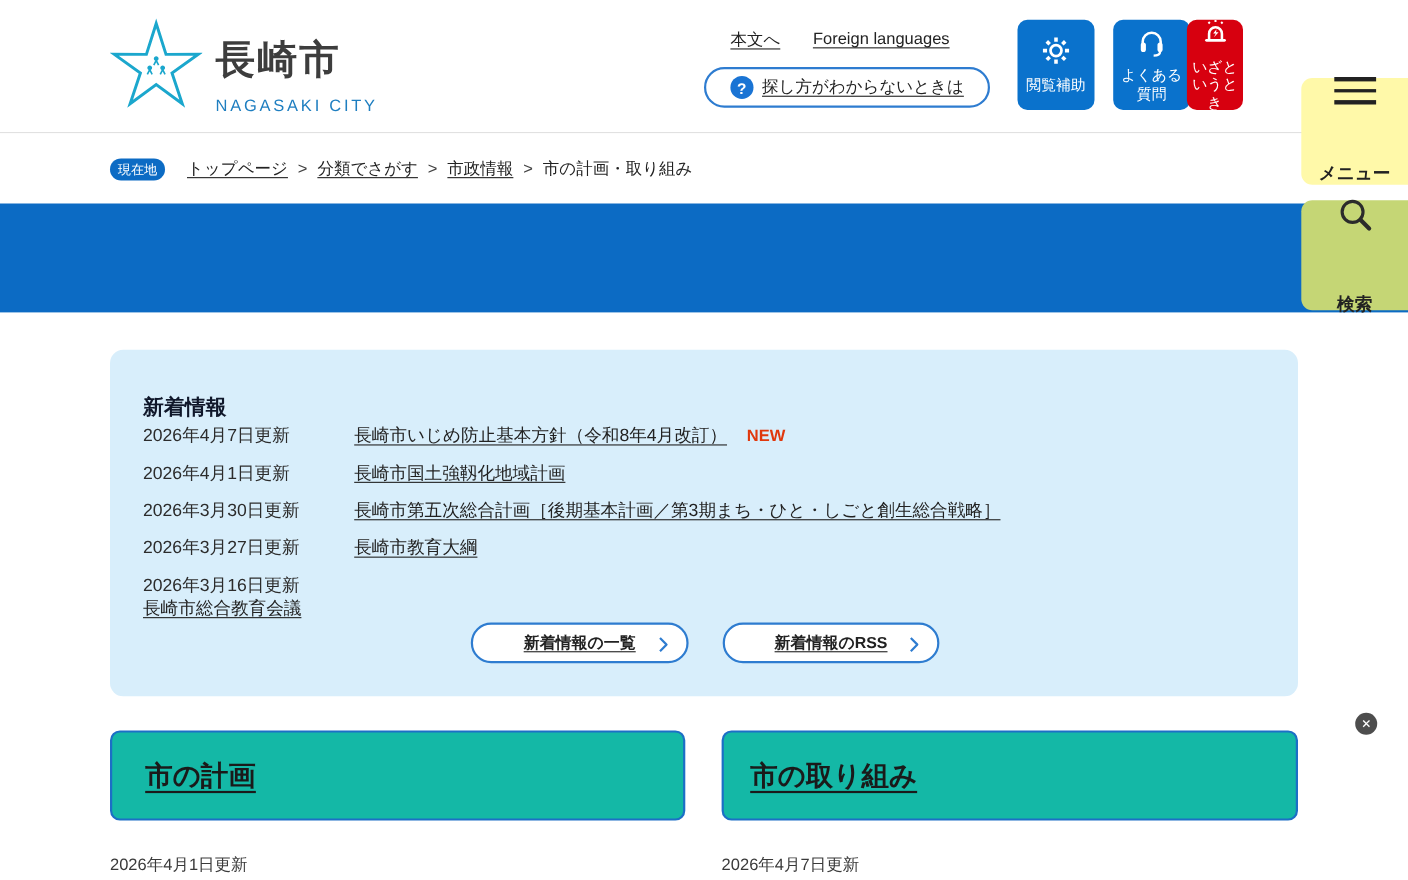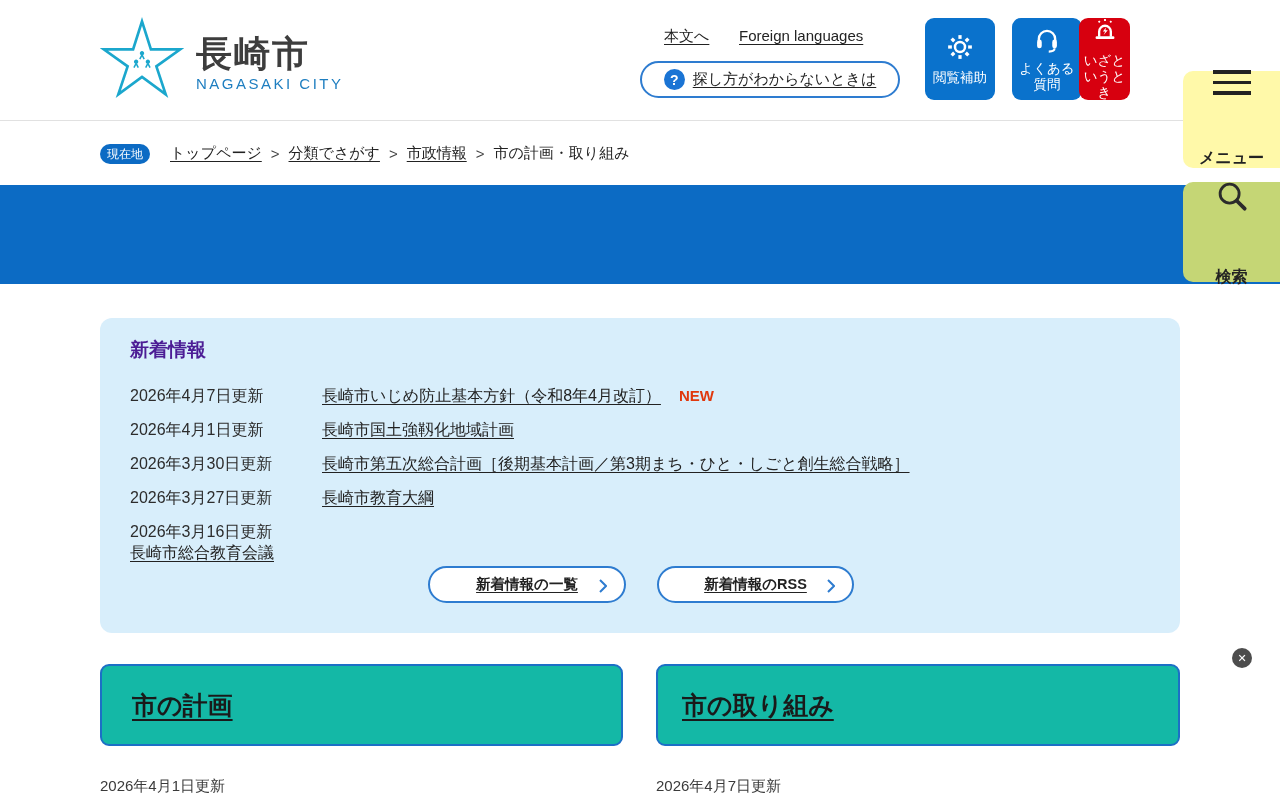--- a/index.html
+++ b/index.html
@@ -13,21 +13,21 @@
     font-family:"Liberation Sans","DejaVu Sans",sans-serif;color:var(--text-dark);}
   .abs{position:absolute;}
   a,.linklike{color:var(--text-dark);text-decoration:underline;text-underline-offset:3px;cursor:pointer;}
 
   
   .header{left:0;top:0;width:1280px;height:121px;background:#fff;}
   .header-divider{left:0;top:120px;width:1280px;height:1px;background:#e1e1e1;}
   .logo{left:100px;top:14px;display:flex;align-items:flex-start;cursor:pointer;}
   .logo-text{margin-left:12px;padding-top:20px;}
   .logo-name{font-size:36px;font-weight:600;color:#3d3d3d;letter-spacing:2px;line-height:1.1;}
-  .logo-en{font-size:15px;color:var(--logo-blue);letter-spacing:2.5px;margin-top:1px;}
+  .logo-en{font-size:15px;color:var(--logo-blue);letter-spacing:2.5px;margin-top:14px;}
   .top-link{top:27px;font-size:15px;}
   .skip-link{left:664px;}
   .foreign-link{left:739px;}
   .help-pill{left:640px;top:61px;width:260px;height:37px;border:2px solid var(--pill-border);
     border-radius:19px;background:#fff;display:flex;align-items:center;justify-content:center;gap:8px;cursor:pointer;}
   .q-icon{width:21px;height:21px;border-radius:50%;background:#1a74d4;color:#fff;font-weight:bold;
     font-size:14px;display:flex;align-items:center;justify-content:center;}
   .help-label{font-size:15px;text-decoration:underline;text-underline-offset:3px;}
   .sq-btn{top:18px;height:82px;border-radius:9px;background:var(--button-blue);color:#fff;
     display:flex;flex-direction:column;align-items:center;justify-content:center;gap:4px;cursor:pointer;}
@@ -51,21 +51,21 @@
   .crumbs{left:170px;top:144px;font-size:15px;display:flex;align-items:center;gap:9px;}
   .crumb-sep{color:#444;text-decoration:none;}
   .crumb-current{text-decoration:none;}
 
   
   .banner{left:0;top:185px;width:1280px;height:99px;background:var(--primary-blue);}
   .banner-title{left:100px;top:219px;color:#fff;font-size:31px;font-weight:bold;letter-spacing:4px;}
 
   
   .news-box{left:100px;top:318px;width:1080px;height:315px;background:var(--news-bg);border-radius:12px;}
-  .news-heading{left:30px;top:19px;font-size:19px;font-weight:bold;color:#4c1d95;position:absolute;}
+  .news-heading{left:30px;top:39px;font-size:19px;font-weight:bold;color:#0f172a;position:absolute;}
   .news-row{position:absolute;left:30px;font-size:16px;display:flex;align-items:baseline;}
   .news-date{width:192px;flex:none;color:#2c2c2c;}
   .news-link{font-size:16px;}
   .new-badge{margin-left:18px;font-size:15px;font-weight:bold;color:var(--new-red);}
   .pill-btn{position:absolute;top:248px;height:37px;background:#fff;border:2px solid var(--pill-border);
     border-radius:19px;display:flex;align-items:center;justify-content:center;cursor:pointer;}
   .pill-btn .plabel{font-size:14.5px;font-weight:bold;text-decoration:underline;text-underline-offset:3px;}
   .pill-btn .chev{position:absolute;right:17px;top:11px;}
   .pill-list{left:328px;width:198px;}
   .pill-rss{left:557px;width:197px;}

